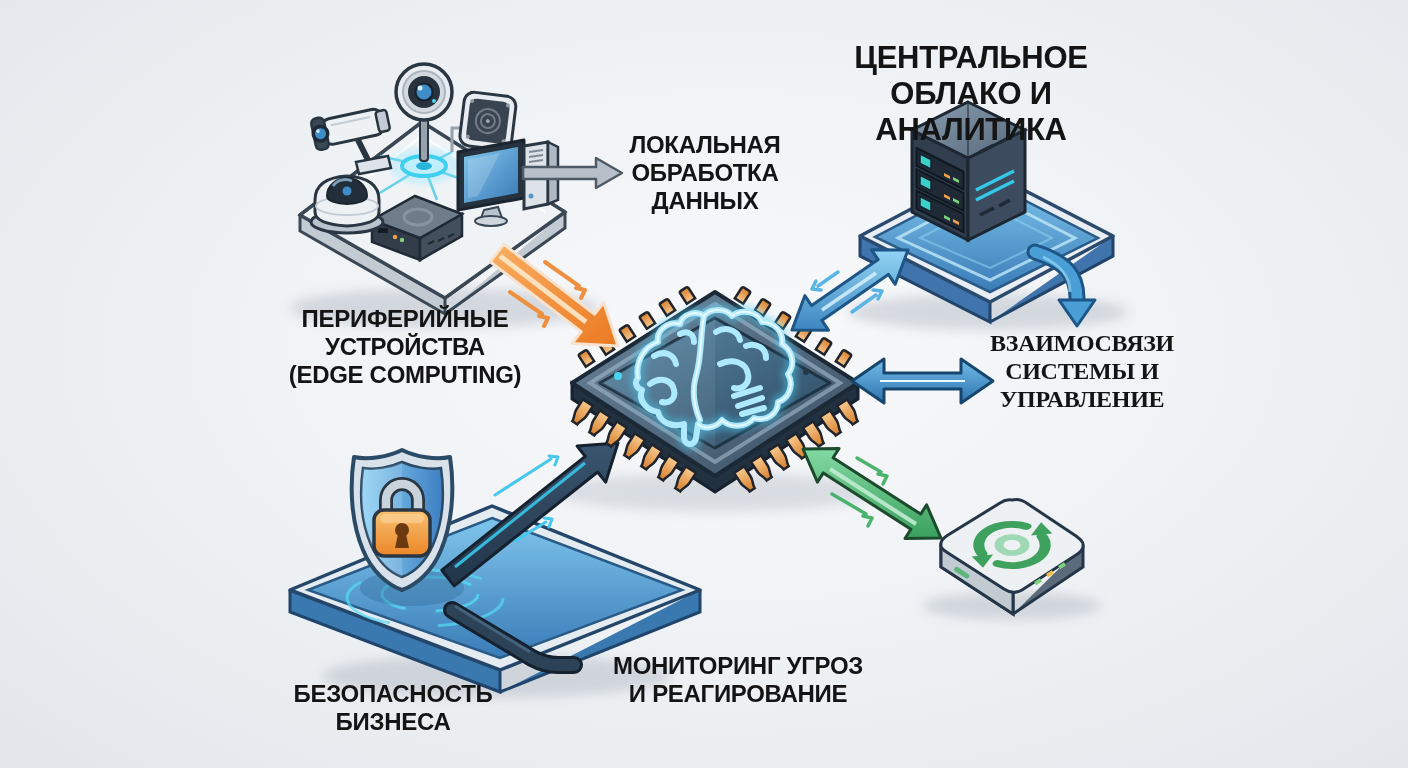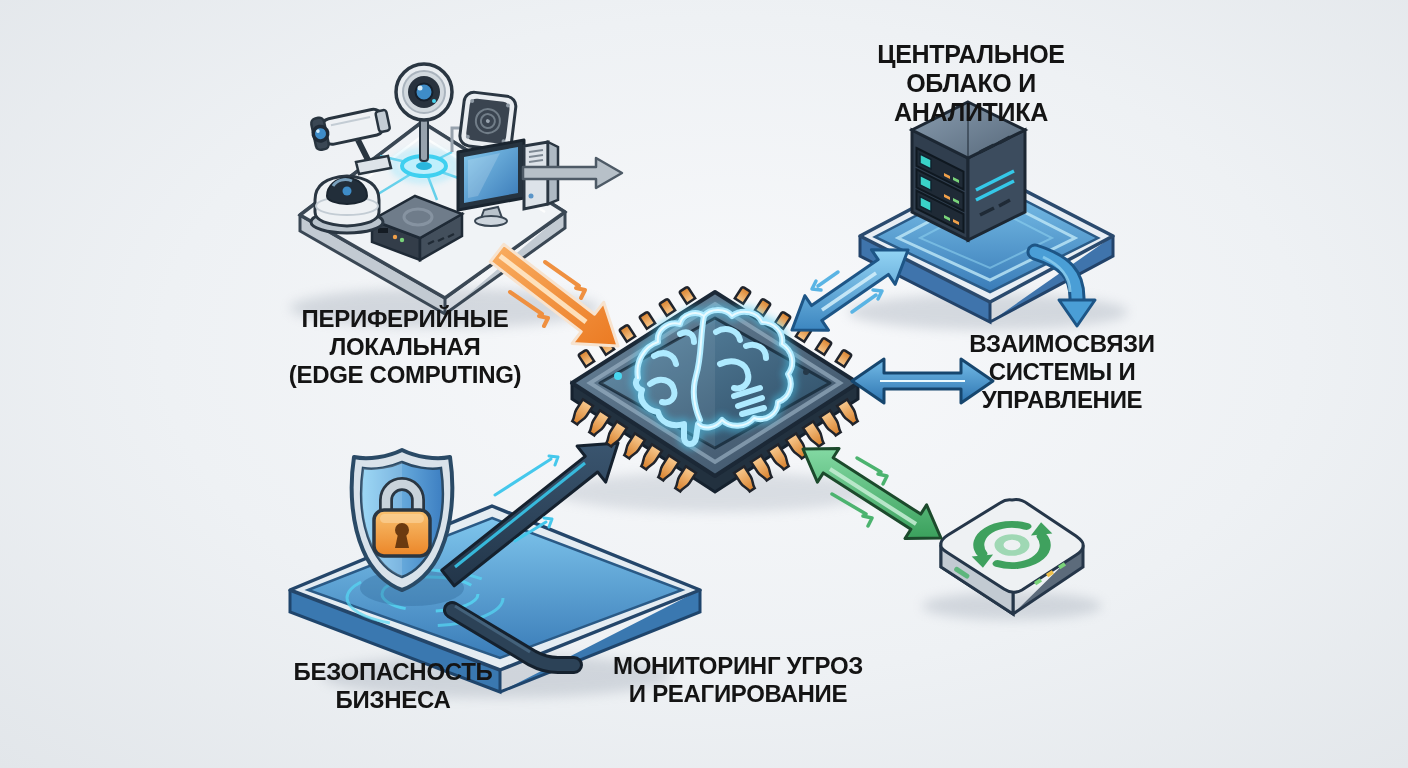--- a/index.html
+++ b/index.html
@@ -12,21 +12,21 @@
   .label{
     position:absolute;
     font-weight:700;
     color:#141414;
     text-align:center;
     white-space:pre-line;
     line-height:1.16;
     letter-spacing:-0.3px;
   }
   .f24{font-size:24px;}
-  .f25{font-size:25px;}
+  .f25{font-size:31px;}
 </style>
 </head>
 <body>
 
 <div class="canvas">
 
 <svg width="1408" height="768" viewBox="0 0 1408 768">
   <defs>
     <filter id="blur3" x="-50%" y="-50%" width="200%" height="200%">
           <feGaussianBlur stdDeviation="3"></feGaussianBlur>
@@ -355,25 +355,28 @@
 
   <g>
     <polygon points="803,449 817.4,482.1 823.3,472.9 910.9,529.3 905,538.5 941,538 926.6,504.9 920.7,514.1 833.1,457.7 839,448.5" fill="url(#gGreen)" stroke="#1c4a2c" stroke-width="3" stroke-linejoin="round"></polygon>
     <path d="M830 469 L916 524" stroke="#c2ecd2" stroke-width="4" opacity="0.9"></path>
     <path d="M857 458 L881 472 M887 476 l-9 -2 m9 2 l-4 8" stroke="#4cb36f" stroke-width="3.5" fill="none" stroke-linecap="round"></path>
     <path d="M832 494 L866 514 M872 518 l-9 -2 m9 2 l-4 8" stroke="#4cb36f" stroke-width="3.5" fill="none" stroke-linecap="round"></path>
   </g>
 </svg>
 
 <div class="label f24" style="left:270px;top:305px;width:270px;">ПЕРИФЕРИЙНЫЕ
-ЛОКАЛЬНАЯ
+УСТРОЙСТВА
 (EDGE COMPUTING)</div>
+<div class="label f24" style="left:625px;top:131px;width:160px;">ЛОКАЛЬНАЯ
+ОБРАБОТКА
+ДАННЫХ</div>
 <div class="label f25" style="left:830px;top:40px;width:282px;">ЦЕНТРАЛЬНОЕ
 ОБЛАКО И АНАЛИТИКА</div>
-<div class="label f24" style="left:962px;top:330px;width:200px;">ВЗАИМОСВЯЗИ
+<div class="label f24" style="left:982px;top:330px;width:200px;font-family:Liberation Serif, serif;">ВЗАИМОСВЯЗИ
 СИСТЕМЫ И
 УПРАВЛЕНИЕ</div>
-<div class="label f24" style="left:288px;top:658px;width:210px;">БЕЗОПАСНОСТЬ
+<div class="label f24" style="left:288px;top:680px;width:210px;">БЕЗОПАСНОСТЬ
 БИЗНЕСА</div>
 <div class="label f24" style="left:578px;top:652px;width:262px;margin-left:29px;">МОНИТОРИНГ УГРОЗ
 И РЕАГИРОВАНИЕ</div>
 
 </div>
 
 </body></html>

